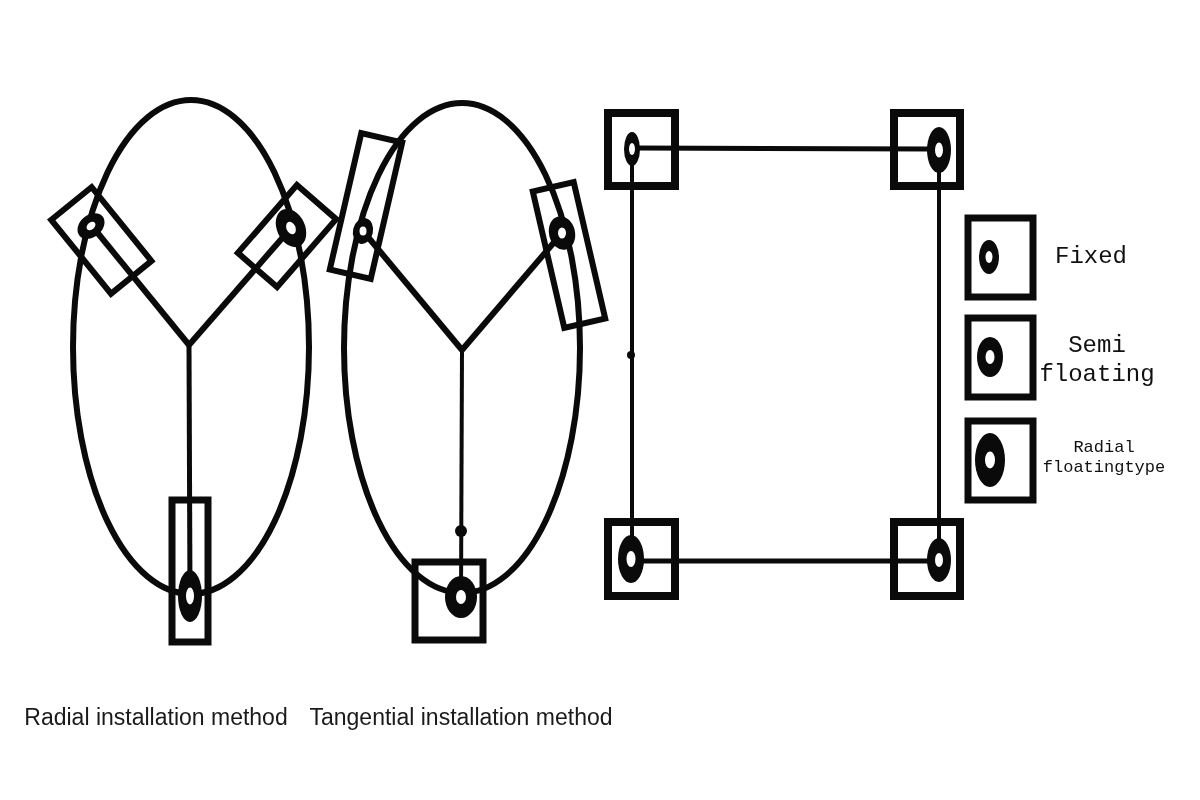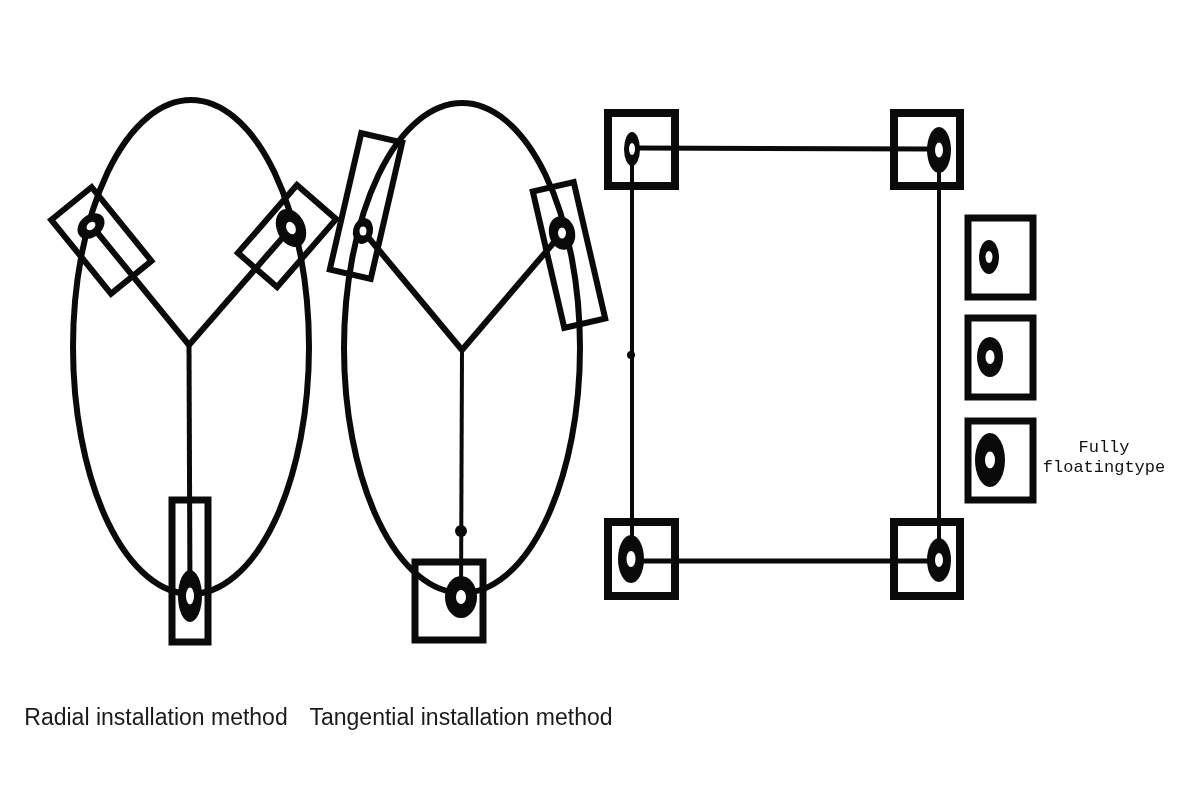--- a/index.html
+++ b/index.html
@@ -139,18 +139,20 @@
       </g>
 
       <rect x="968" y="421" width="65" height="79" stroke-width="7"></rect>
       <g>
         <ellipse cx="990" cy="460" rx="15" ry="27" fill="#0a0a0a" stroke="none"></ellipse>
         <ellipse cx="990" cy="460" rx="5" ry="8.5" fill="#ffffff" stroke="none"></ellipse>
       </g>
     </g>
   </svg>
 
-  <div class="legend-label l3">Fully floatingtype</div>
+  <div class="legend-label l1">Fixed</div>
+  <div class="legend-label l2">Semi floating</div>
+  <div class="legend-label l3">Radial floatingtype</div>
 
   <div class="caption cap-radial">Radial installation method</div>
   <div class="caption cap-tangential">Tangential installation method</div>
 
 </div>
 
 </body></html>

